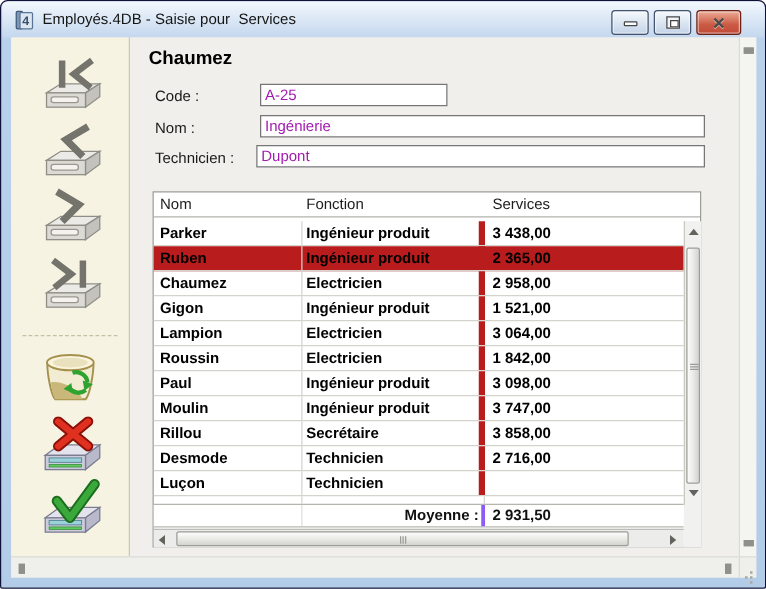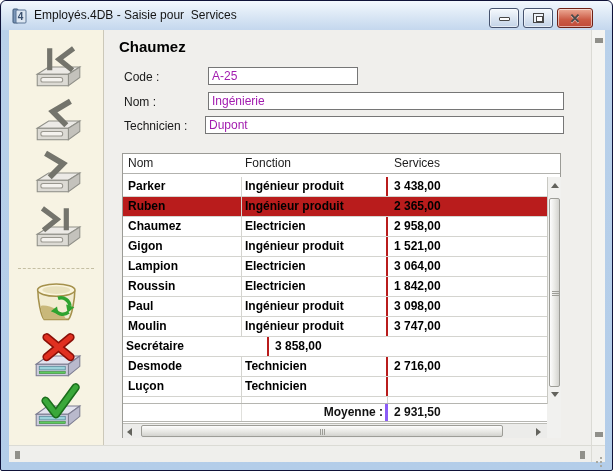--- a/index.html
+++ b/index.html
@@ -60,21 +60,21 @@
   .hc{ height:100%; }
   .hc-nom{ width:119px; padding-left:5px; }
   .hc-fonction{ width:146px; padding-left:3px; }
   .hc-salaire{ flex:1; padding-left:6px; }
   .tbody{ position:absolute; left:0; top:23px; width:424px; height:220px; }
   .trow{ display:flex; height:20px; border-bottom:1px solid #d4d4cf; line-height:19px;
     font-weight:bold; color:#000; cursor:default; }
   .trow.hl{ background:#b91c1c; }
   .tcell{ height:100%; overflow:hidden; white-space:nowrap; }
   .c-nom{ width:119px; padding-left:5px; border-right:1px solid #d4d4cf; }
-  .c-fonction{ width:146px; padding-left:3px; border-right:2px solid #b91c1c; }
+  .c-fonction{ width:146px; padding-left:3px; border-right:5px solid #b91c1c; }
   .c-salaire{ flex:1; padding-left:6px; }
   .strip2{ position:absolute; left:0; top:243px; width:424px; height:7px; display:flex;
     border-bottom:1px solid #b5b5b0; }
   .strip2 .s1{ width:119px; border-right:1px solid #d4d4cf; }
   .strip2 .s2{ width:146px; border-right:1px solid #d4d4cf; }
   .mrow{ position:absolute; left:0; top:250px; width:424px; height:18px; display:flex;
     border-bottom:1px solid #b5b5b0; line-height:17px; font-weight:bold; background:#fff; }
   .m1{ width:119px; border-right:1px solid #e0e0dc; }
   .m2{ width:146px; text-align:right; padding-right:2px; border-right:3px solid #8b5cf6; }
   .m3{ flex:1; padding-left:6px; }
@@ -297,20 +297,21 @@
               <div class="tcell c-nom">Paul</div>
               <div class="tcell c-fonction">Ingénieur produit</div>
               <div class="tcell c-salaire">3 098,00</div>
             </div>
             <div class="trow">
               <div class="tcell c-nom">Moulin</div>
               <div class="tcell c-fonction">Ingénieur produit</div>
               <div class="tcell c-salaire">3 747,00</div>
             </div>
             <div class="trow">
+              <div class="tcell c-nom">Rillou</div>
               <div class="tcell c-fonction">Secrétaire</div>
               <div class="tcell c-salaire">3 858,00</div>
             </div>
             <div class="trow">
               <div class="tcell c-nom">Desmode</div>
               <div class="tcell c-fonction">Technicien</div>
               <div class="tcell c-salaire">2 716,00</div>
             </div>
             <div class="trow">
               <div class="tcell c-nom">Luçon</div>

